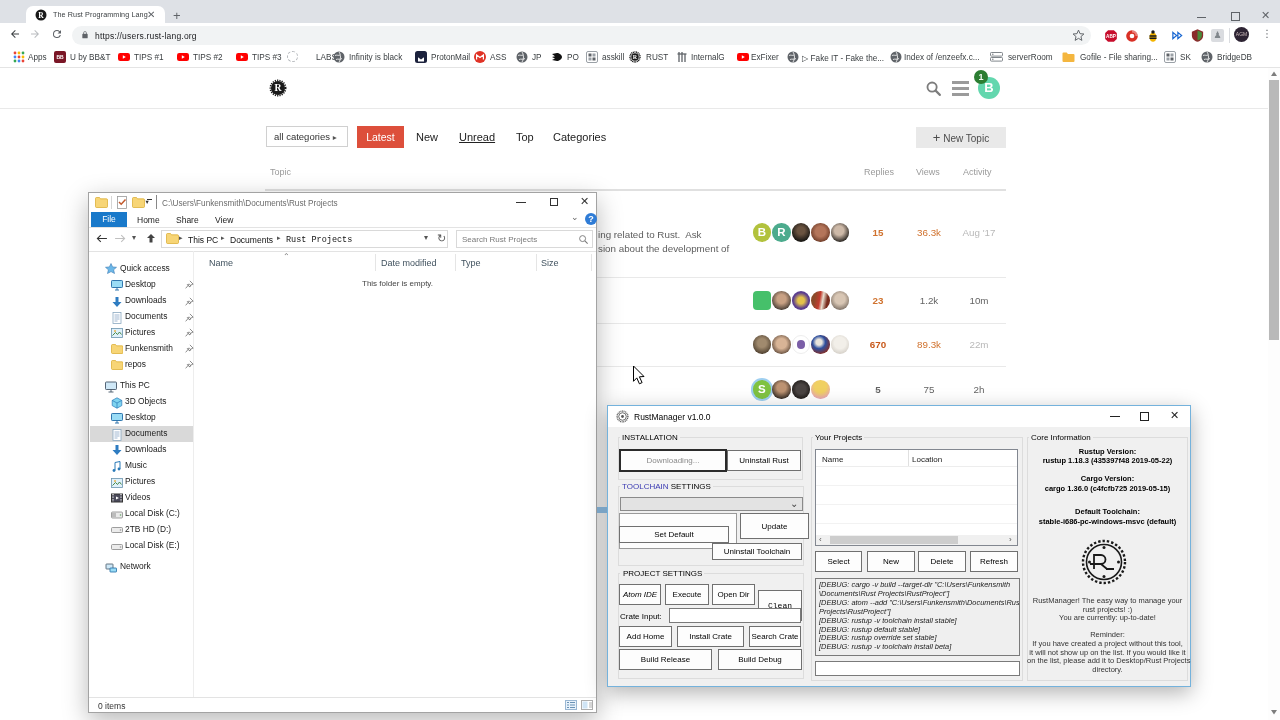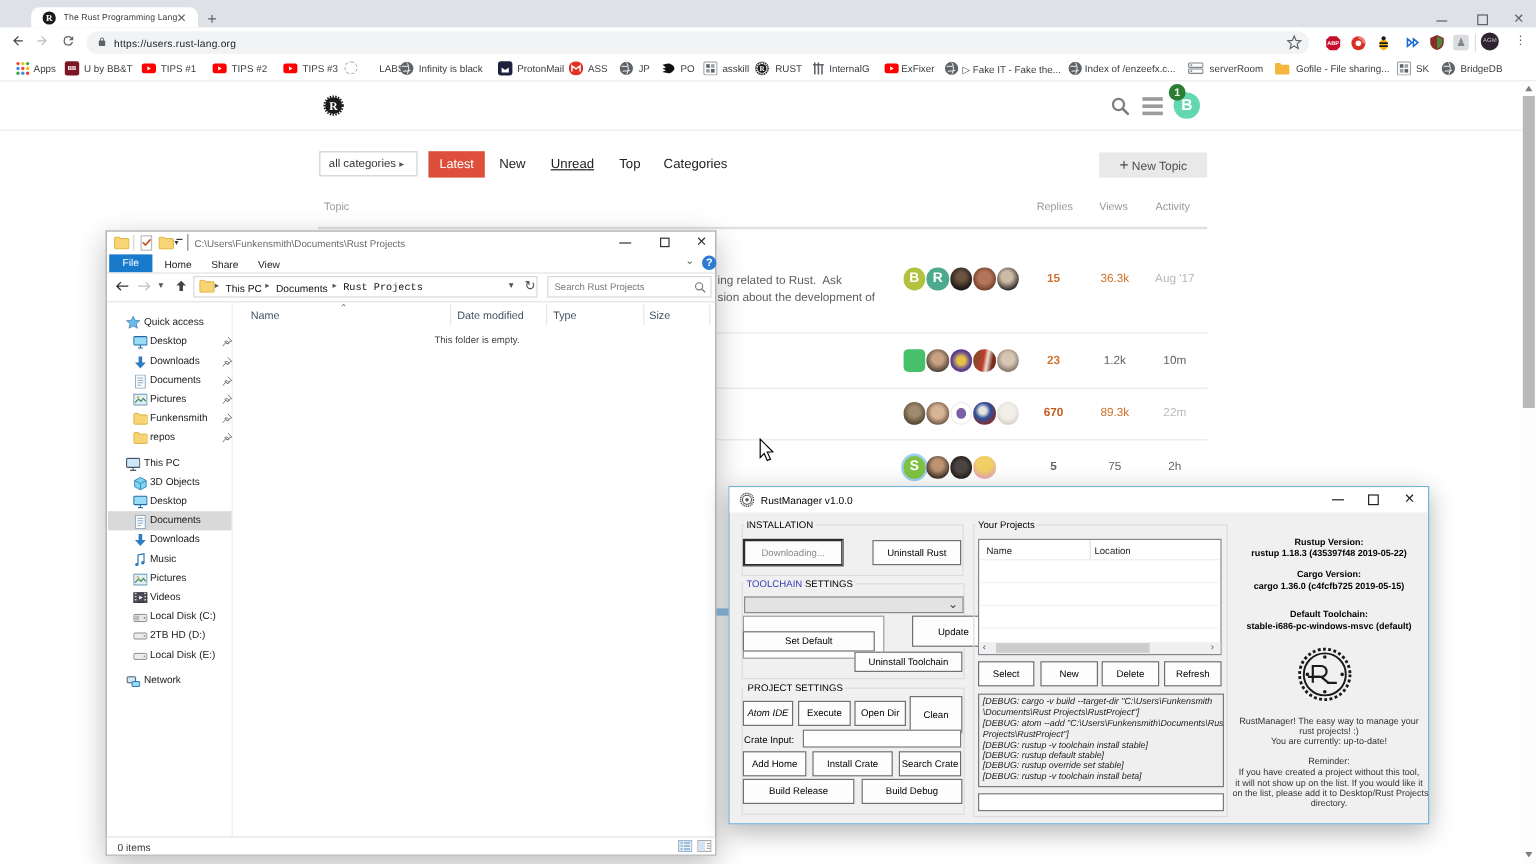--- a/index.html
+++ b/index.html
@@ -470,39 +470,39 @@
       <circle cx="12" cy="12" r="2.6" fill="#555"></circle>
     </svg>
   <div class="abs" style="left:26px;top:6px;font-size:8.5px;color:#000;">RustManager v1.0.0</div>
   <div class="abs" style="left:502px;top:10px;width:10px;height:1px;background:#222;"></div>
   <div class="abs" style="left:532px;top:6px;width:9px;height:9px;border:1px solid #222;"></div>
   <div class="abs" style="left:562px;top:3px;font-size:11px;color:#222;">✕</div>
 
   <fieldset class="gbx" style="left:10px;top:27px;width:185px;height:47px;">
       <legend>INSTALLATION</legend>
     </fieldset>
-  <div class="wbtn" style="left:11px;top:43px;width:84px;height:23px;border:1px solid #2b2b2b;box-shadow:inset 0 0 0 1px #2b2b2b;color:#8b8b8b;">Downloading...</div>
+  <div class="wbtn" style="left:11px;top:43px;width:108px;height:23px;border:1px solid #2b2b2b;box-shadow:inset 0 0 0 1px #2b2b2b;color:#8b8b8b;">Downloading...</div>
   <div class="wbtn" style="left:119px;top:44px;width:74px;height:21px;">Uninstall Rust</div>
   <fieldset class="gbx" style="left:10px;top:76px;width:186px;height:84px;">
       <legend><span style="color:#3a3ab2;">TOOLCHAIN</span> SETTINGS</legend>
     </fieldset>
   <div class="abs" style="left:12px;top:91px;width:183px;height:14px;background:#e3e3e3;border:1px solid #8a8a8a;"></div>
   <div class="abs" style="left:182px;top:92px;font-size:10px;color:#444;">⌄</div>
   <div class="wbtn" style="left:11px;top:107px;width:118px;height:36px;color:#8b8b8b;border-color:#9a9a9a;">Installing, Please wait...</div>
-  <div class="wbtn" style="left:132px;top:107px;width:69px;height:26px;margin-left:20px;">Update</div>
+  <div class="wbtn" style="left:132px;top:107px;width:69px;height:26px;">Update</div>
   <div class="wbtn" style="left:11px;top:120px;width:110px;height:17px;">Set Default</div>
   <div class="wbtn" style="left:104px;top:137px;width:90px;height:17px;">Uninstall Toolchain</div>
   <div class="abs" style="left:13px;top:163px;font-size:8px;color:#000;background:#f0f0f0;padding:0 2px;z-index:3;">PROJECT SETTINGS</div>
   <fieldset class="gbx" style="left:10px;top:167px;width:186px;height:106px;">
       <legend></legend>
     </fieldset>
   <div class="wbtn" style="left:11px;top:178px;width:42px;height:21px;font-style:italic;">Atom IDE</div>
   <div class="wbtn" style="left:57px;top:178px;width:44px;height:21px;">Execute</div>
   <div class="wbtn" style="left:104px;top:178px;width:43px;height:21px;">Open Dir</div>
-  <div class="wbtn" style="left:150px;top:174px;width:44px;height:31px;">Clean</div>
+  <div class="wbtn" style="left:150px;top:184px;width:44px;height:31px;font-family:Liberation Mono, monospace;">Clean</div>
   <div class="abs" style="left:12px;top:206px;font-size:8px;">Crate Input:</div>
   <div class="abs" style="left:61px;top:202px;width:132px;height:15px;background:#fff;border:1px solid #7a7a7a;"></div>
   <div class="wbtn" style="left:11px;top:220px;width:53px;height:21px;">Add Home</div>
   <div class="wbtn" style="left:69px;top:220px;width:67px;height:21px;">Install Crate</div>
   <div class="wbtn" style="left:141px;top:220px;width:52px;height:21px;">Search Crate</div>
   <div class="wbtn" style="left:11px;top:243px;width:93px;height:21px;">Build Release</div>
   <div class="wbtn" style="left:110px;top:243px;width:84px;height:21px;">Build Debug</div>
 
   <fieldset class="gbx" style="left:203px;top:27px;width:212px;height:248px;">
       <legend>Your Projects</legend>
@@ -521,20 +521,23 @@
       <div class="abs" style="left:14px;top:1px;width:128px;height:8px;background:#cdcdcd;"></div>
     </div>
   </div>
   <div class="wbtn" style="left:207px;top:145px;width:47px;height:21px;">Select</div>
   <div class="wbtn" style="left:259px;top:145px;width:48px;height:21px;">New</div>
   <div class="wbtn" style="left:310px;top:145px;width:48px;height:21px;">Delete</div>
   <div class="wbtn" style="left:362px;top:145px;width:48px;height:21px;">Refresh</div>
   <div class="abs" style="left:207px;top:172px;width:205px;height:78px;background:#efefef;border:1px solid #7a7a7a;font-style:italic;font-size:7.4px;line-height:8.9px;color:#1a1a1a;padding:2px 0 0 3px;white-space:nowrap;overflow:hidden;">[DEBUG: cargo -v build --target-dir "C:\Users\Funkensmith<br>\Documents\Rust Projects\RustProject"]<br>[DEBUG: atom --add "C:\Users\Funkensmith\Documents\Rust<br>Projects\RustProject"]<br>[DEBUG: rustup -v toolchain install stable]<br>[DEBUG: rustup default stable]<br>[DEBUG: rustup override set stable]<br>[DEBUG: rustup -v toolchain install beta]</div>
   <div class="abs" style="left:207px;top:255px;width:205px;height:15px;background:#fff;border:1px solid #7a7a7a;"></div>
 
+  <fieldset class="gbx" style="left:419px;top:27px;width:161px;height:248px;">
+      <legend>Core Information</legend>
+    </fieldset>
   <div class="abs rtx" style="top:40.5px;font-weight:bold;">Rustup Version:</div>
   <div class="abs rtx" style="top:50px;font-weight:bold;">rustup 1.18.3 (435397f48 2019-05-22)</div>
   <div class="abs rtx" style="top:68px;font-weight:bold;">Cargo Version:</div>
   <div class="abs rtx" style="top:77.5px;font-weight:bold;">cargo 1.36.0 (c4fcfb725 2019-05-15)</div>
   <div class="abs rtx" style="top:101px;font-weight:bold;">Default Toolchain:</div>
   <div class="abs rtx" style="top:110.5px;font-weight:bold;">stable-i686-pc-windows-msvc (default)</div>
   <svg class="abs" style="left:472px;top:132px;" width="48" height="48" viewBox="0 0 48 48">
       <circle cx="24" cy="24" r="21" fill="none" stroke="#1a1a1a" stroke-width="2.4" stroke-dasharray="2.4 2"></circle>
       <circle cx="24" cy="24" r="17.5" fill="none" stroke="#1a1a1a" stroke-width="1.6"></circle>
       <g fill="none" stroke="#1a1a1a" stroke-width="1.8">

